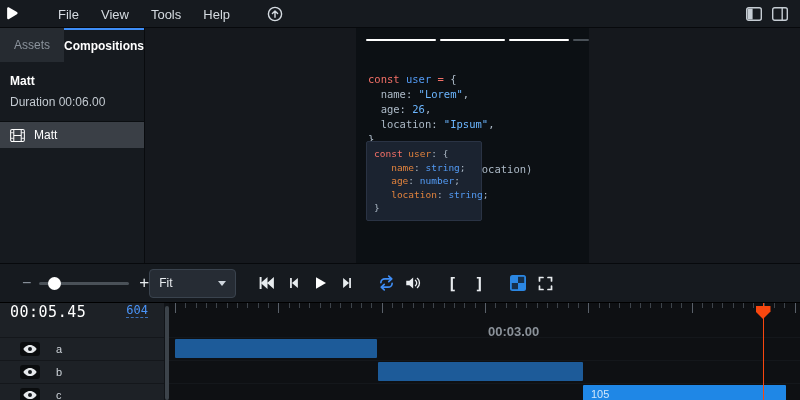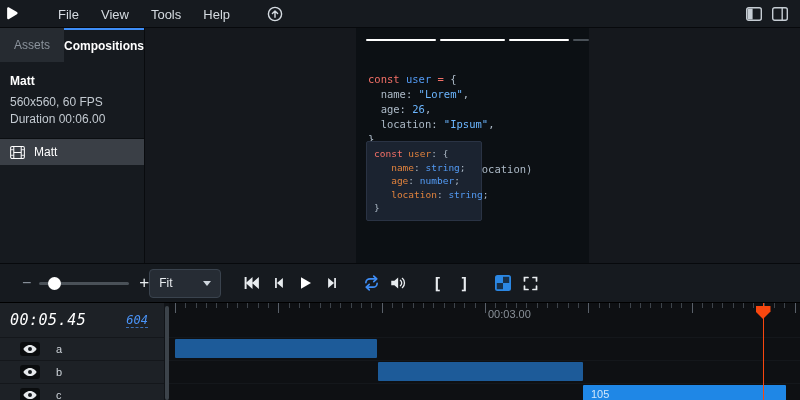--- a/index.html
+++ b/index.html
@@ -51,53 +51,53 @@
   .tk-ty { color:#539bf5; }
 
   
   .toolbar { height:39px; flex:0 0 39px; background:#161a1f; border-top:1px solid #07090c;
     display:flex; align-items:center; padding:0 12px; }
   .zoom-out { color:#8b949e; font-size:16px; margin:0 8px 0 10px; cursor:pointer; }
   .zoom-in { color:#e8ecef; font-size:17px; margin-left:10px; cursor:pointer; }
   .slider { position:relative; width:90px; height:14px; cursor:pointer; }
   .slider-track { position:absolute; top:6px; left:0; right:0; height:3px; background:#4a5158; border-radius:2px; }
   .slider-thumb { position:absolute; top:0.5px; width:13px; height:13px; border-radius:50%; background:#ffffff; }
-  .select { width:72px; height:29px; background:#262c34; border:1px solid #3a434e; border-radius:4px;
+  .select { width:87px; height:29px; background:#262c34; border:1px solid #3a434e; border-radius:4px;
     display:flex; align-items:center; justify-content:space-between; padding:0 9px;
     color:#e8ecef; font-size:12px; cursor:pointer; }
   .select:first-of-type { margin-left:44px; }
   .select + .select { margin-left:11px; }
   .chev { width:0; height:0; border-left:4px solid transparent; border-right:4px solid transparent;
     border-top:5px solid #cfd6dd; }
   .transport { display:flex; align-items:center; margin-left:20px; gap:7px; }
   .tbtn { display:inline-flex; align-items:center; justify-content:center; width:20px; height:22px; cursor:pointer; }
   .tbtn.gap { margin-left:12px; }
   .mark { color:#e8ecef; font-size:16px; font-weight:bold; font-family:"DejaVu Sans Mono", monospace; }
   .render-btn { margin-left:auto; height:30px; background:#2d343c; border-radius:4px;
     display:flex; align-items:center; gap:8px; padding:0 14px; color:#ffffff; font-size:13px; cursor:pointer; }
 
   
   .timeline { height:98px; flex:0 0 98px; display:flex; background:#0e1013; border-top:1px solid #000; }
   .tl-left { width:164px; flex:0 0 164px; background:#1d2126; display:flex; flex-direction:column; }
-  .tl-header { height:34px; flex:0 0 34px; display:flex; align-items:center; padding:0 16px 0 10px;font-style:italic; }
+  .tl-header { height:34px; flex:0 0 34px; display:flex; align-items:flex-start; padding:0 16px 0 10px; }
   .timecode { color:#ffffff; font-family:"DejaVu Sans Mono", monospace; font-size:15px; letter-spacing:0.5px; }
   .frame-badge { margin-left:auto; color:#4a94f8; font-size:12px; font-family:"DejaVu Sans Mono", monospace;
     border-bottom:1px dashed #3b6fb4; cursor:pointer; }
   .tl-track-row { height:23px; flex:0 0 23px; display:flex; align-items:center; gap:16px;
     padding-left:20px; border-top:1px solid #14171b; }
   .eye-chip { width:20px; height:14px; background:#0a0c0e; border-radius:3px;
     display:flex; align-items:center; justify-content:center; cursor:pointer; }
   .tl-track-name { color:#cdd3d9; font-size:11px; }
   .tl-scrollbar { width:5px; flex:0 0 5px; background:#111418; position:relative; }
   .tl-scroll-thumb { position:absolute; left:0.5px; width:4px; top:3px; bottom:0; background:#3c434a; border-radius:2px; }
   .tl-right { flex:1; position:relative; overflow:hidden; background:#0e1013; }
   .ruler { position:absolute; top:0; left:0; right:0; height:16px; }
   .tick { position:absolute; top:0; width:1px; background:#3e444b; height:5px; }
   .tick.major { background:#596069; height:10px; }
-  .ruler-label { position:absolute; top:5px; color:#8a9199; font-size:11px; }
+  .ruler-label { position:absolute; top:21px; color:#8a9199; font-size:13px;font-weight:bold; }
   .tl-row { position:absolute; left:0; right:0; height:23px; border-top:1px solid #14171b; }
   .tl-bar { position:absolute; top:2px; height:19px; border-radius:1px;
     color:rgba(255,255,255,0.8); font-size:11px; line-height:19px; padding-left:8px; cursor:pointer; }
   .playhead-line { position:absolute; top:0; bottom:0; width:1.5px; }
   .playhead-marker { position:absolute; top:3px; width:15px; height:13px;
     clip-path:polygon(0 0,100% 0,100% 42%,50% 100%,0 42%); cursor:grab; }
 </style>
 </head>
 <body>
 
@@ -135,21 +135,20 @@
   </header>
 
   <div class="main">
     <aside class="sidebar">
       <div class="tabs">
         <div class="tab">Assets</div>
         <div class="tab active">Compositions</div>
       </div>
       <div class="comp-info">
         <div class="comp-name">Matt</div>
-        <div class="comp-meta">560x560, 60 FPS</div>
         <div class="comp-meta">Duration 00:06.00</div>
       </div>
       <div class="comp-list" id="comp-list">
           <div class="comp-item selected">
             <svg width="15" height="13" viewBox="0 0 16 14">
               <rect x="0.6" y="0.6" width="14.8" height="12.8" rx="1.5" fill="none" stroke="currentColor" stroke-width="1.1"></rect>
               <line x1="4" y1="1" x2="4" y2="13" stroke="currentColor" stroke-width="1.1"></line>
               <line x1="12" y1="1" x2="12" y2="13" stroke="currentColor" stroke-width="1.1"></line>
               <line x1="4" y1="7" x2="12" y2="7" stroke="currentColor" stroke-width="1.1"></line>
               <path d="M1 4h3M1 10h3M12 4h3M12 10h3" stroke="currentColor" stroke-width="0.9"></path>

